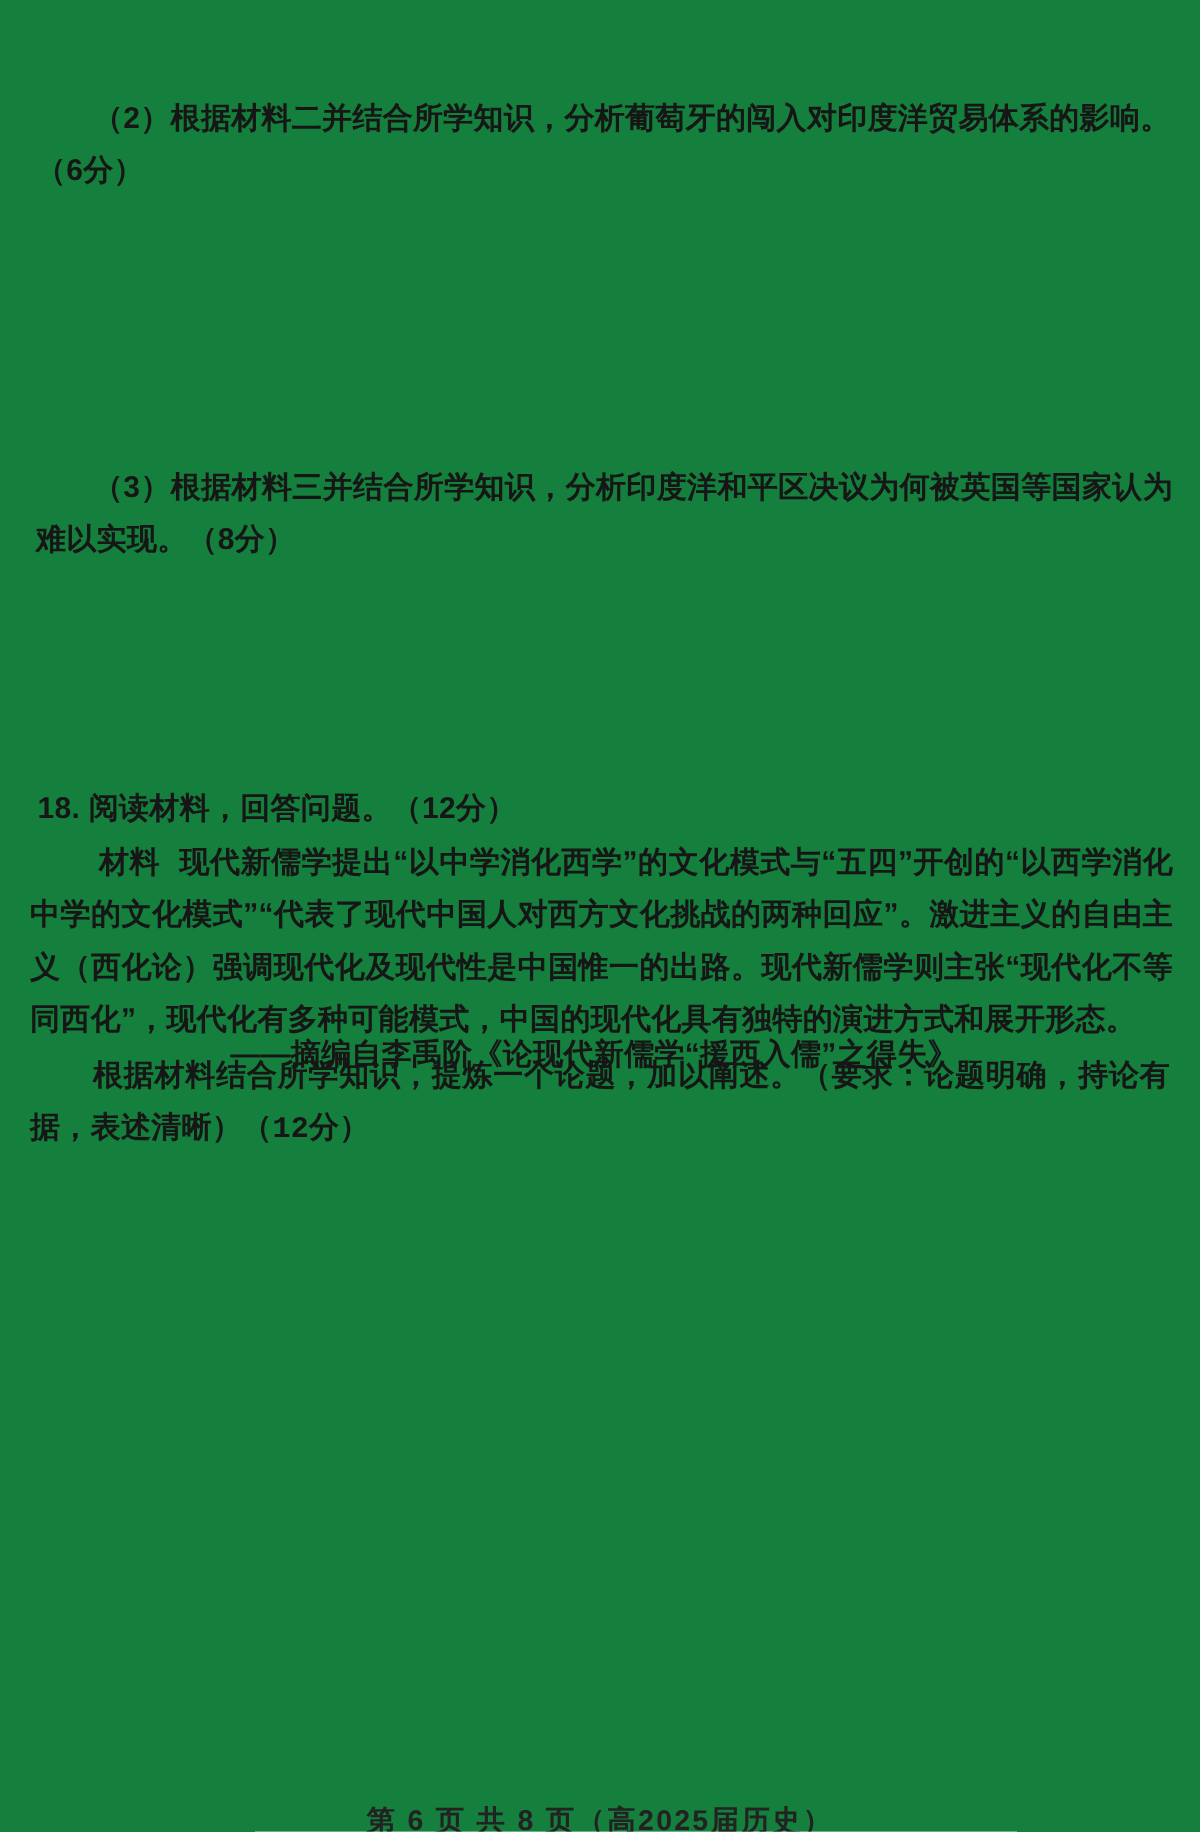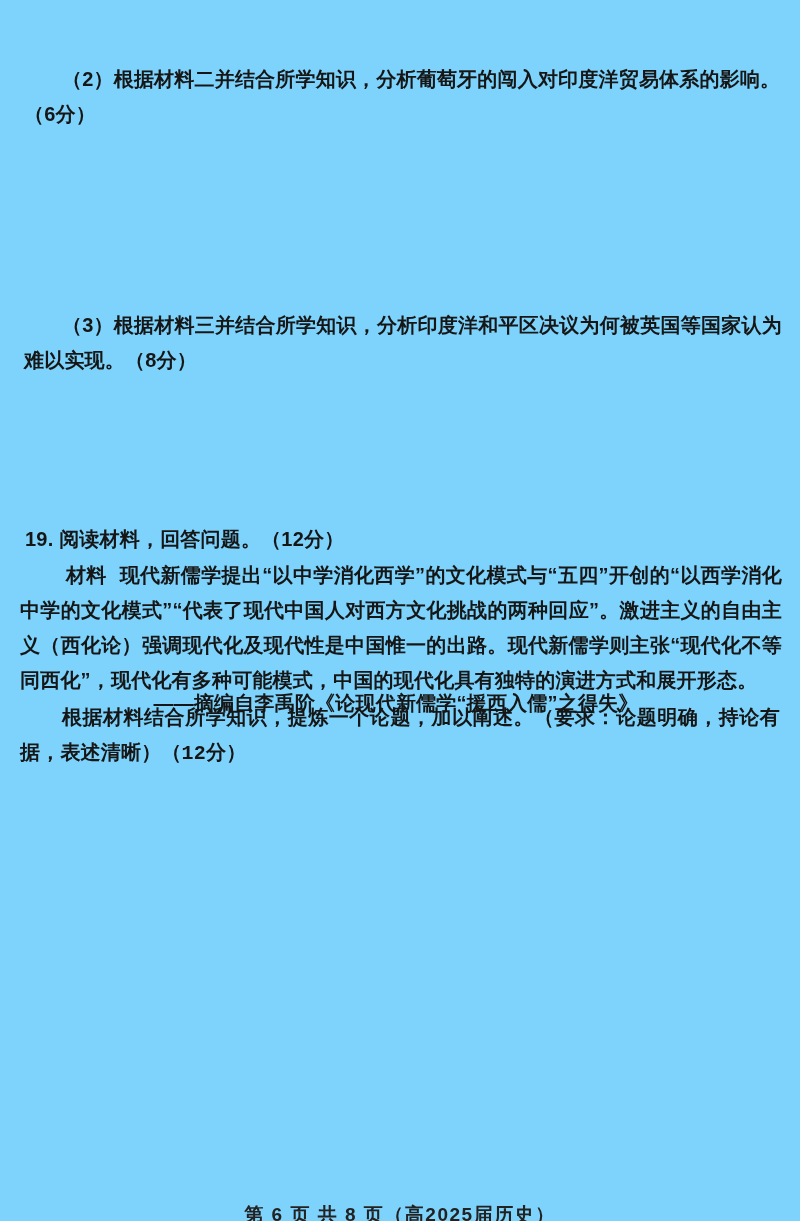--- a/index.html
+++ b/index.html
@@ -11,21 +11,21 @@
     height: 1221px;
     background: #ffffff;
     overflow: hidden;
     position: relative;
     font-family: "Liberation Sans", "DejaVu Sans", sans-serif;
     color: #161616;
   }
   .page {
     position: absolute;
     inset: 0;
-    background: #7dd3fc;
+    background: #15803d;
   }
   .txt {
     position: absolute;
     margin: 0;
     font-size: 20px;
     line-height: 35px;
     font-weight: 600;
     letter-spacing: 0.2px;
     color: #161616;
   }
@@ -88,21 +88,21 @@
 </style>
 </head>
 <body>
 
 <div class="page">
 
   <p class="txt q2">（2）根据材料二并结合所学知识，分析葡萄牙的闯入对印度洋贸易体系的影响。（6分）</p>
 
   <p class="txt q3">（3）根据材料三并结合所学知识，分析印度洋和平区决议为何被英国等国家认为难以实现。（8分）</p>
 
-  <p class="txt q18h">19. 阅读材料，回答问题。（12分）</p>
+  <p class="txt q18h">18. 阅读材料，回答问题。（12分）</p>
 
   <p class="txt material"><span class="mlabel">材料</span><span>现代新儒学提出“以中学消化西学”的文化模式与“五四”开创的“以西学消化中学的文化模式”“代表了现代中国人对西方文化挑战的两种回应”。激进主义的自由主义（西化论）强调现代化及现代性是中国惟一的出路。现代新儒学则主张“现代化不等同西化”，现代化有多种可能模式，中国的现代化具有独特的演进方式和展开形态。</span></p>
 
   <p class="txt source">——摘编自李禹阶《论现代新儒学“援西入儒”之得失》</p>
 
   <p class="txt task">根据材料结合所学知识，提炼一个论题，加以阐述。（要求：论题明确，持论有据，表述清晰）（12分）</p>
 
   <div class="footer">第 6 页 共 8 页（高2025届历史）</div>
 
 </div>

